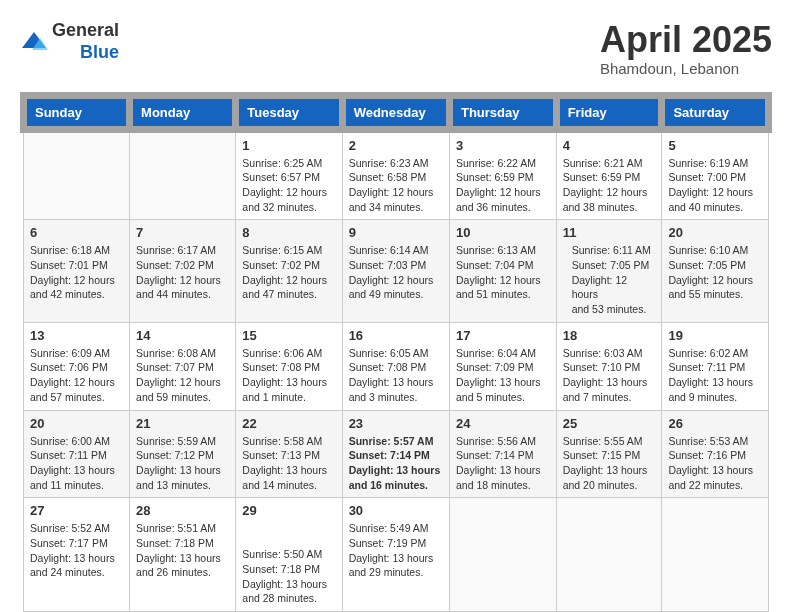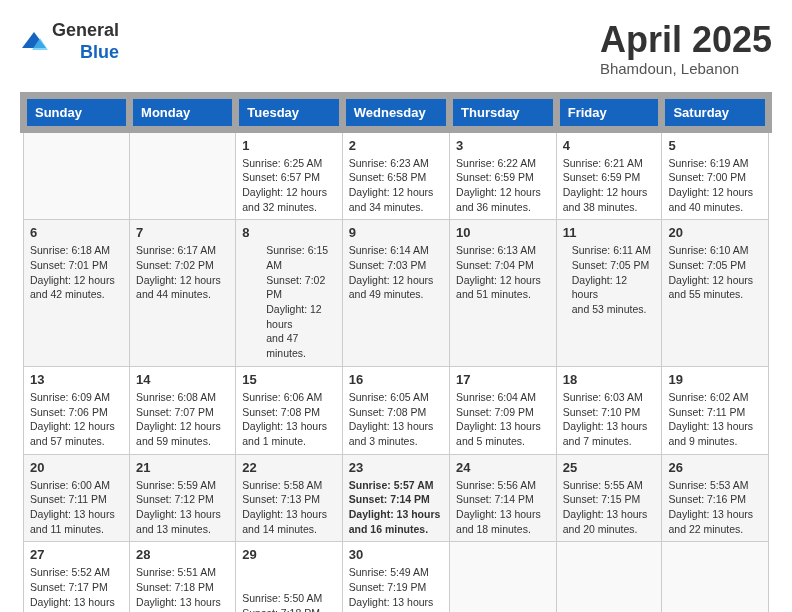--- a/index.html
+++ b/index.html
@@ -178,21 +178,21 @@
         </td>
         <td>
           <div class="day-number">7</div>
           <div class="day-info" style="white-space: pre-line;">Sunrise: 6:17 AM
 Sunset: 7:02 PM
 Daylight: 12 hours
 and 44 minutes.</div>
         </td>
         <td>
           <div class="day-number">8</div>
-          <div class="day-info" style="white-space: pre-line; margin-left: 24px;">Sunrise: 6:15 AM
+          <div class="day-info" style="white-space: pre-line;">Sunrise: 6:15 AM
 Sunset: 7:02 PM
 Daylight: 12 hours
 and 47 minutes.</div>
         </td>
         <td>
           <div class="day-number">9</div>
           <div class="day-info" style="white-space: pre-line;">Sunrise: 6:14 AM
 Sunset: 7:03 PM
 Daylight: 12 hours
 and 49 minutes.</div>

